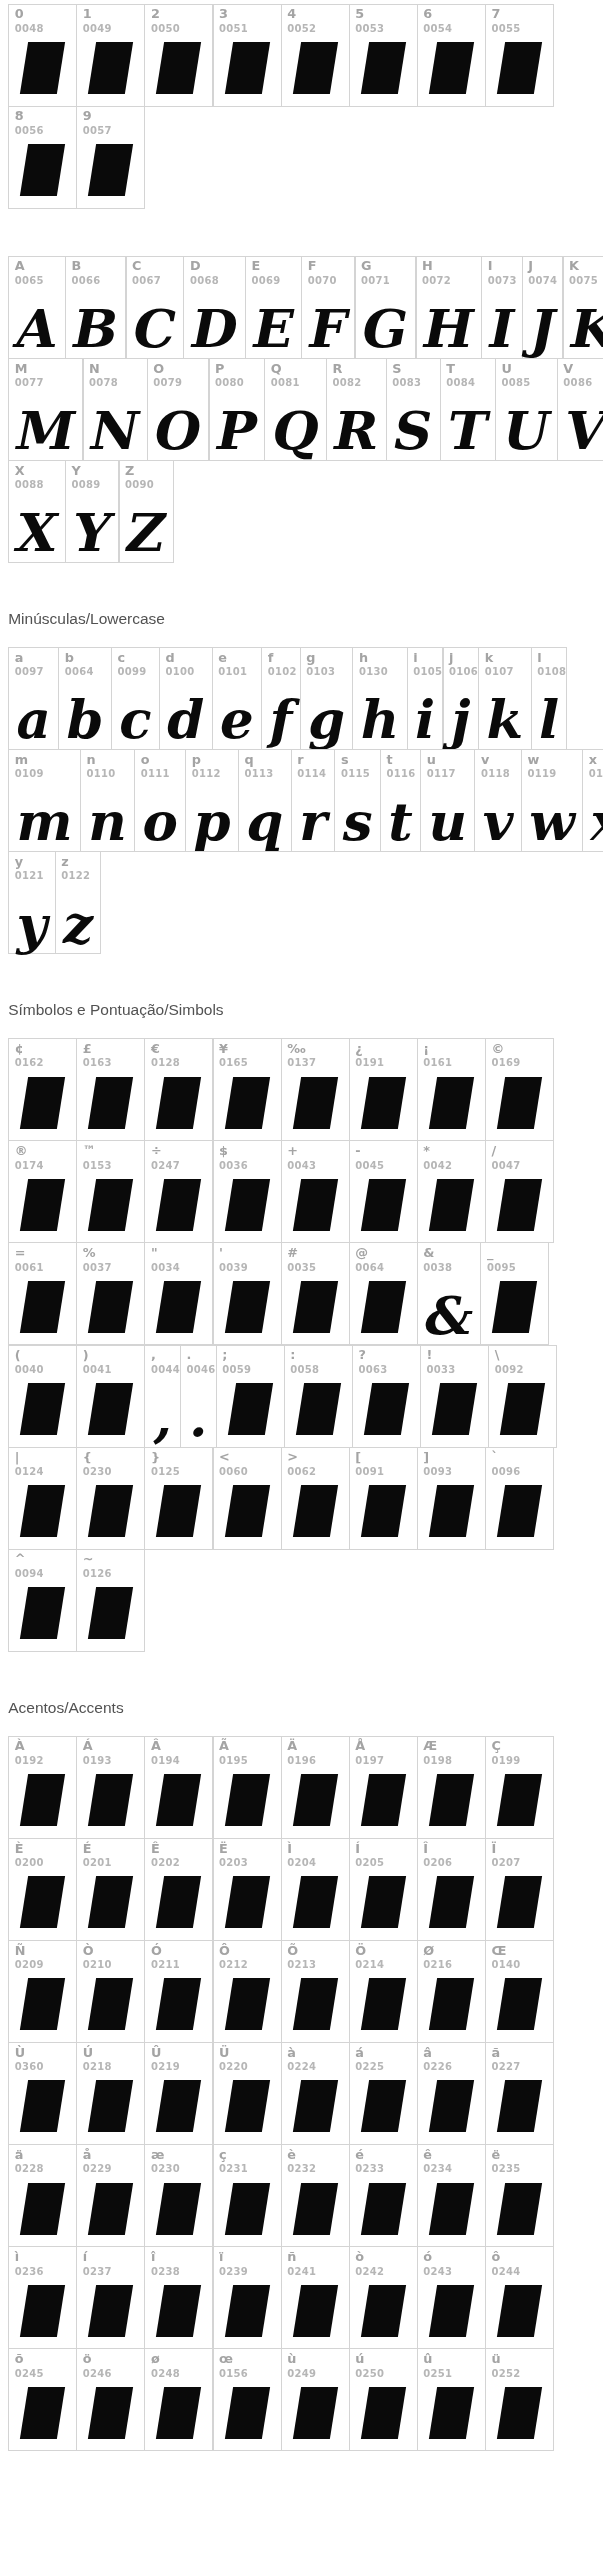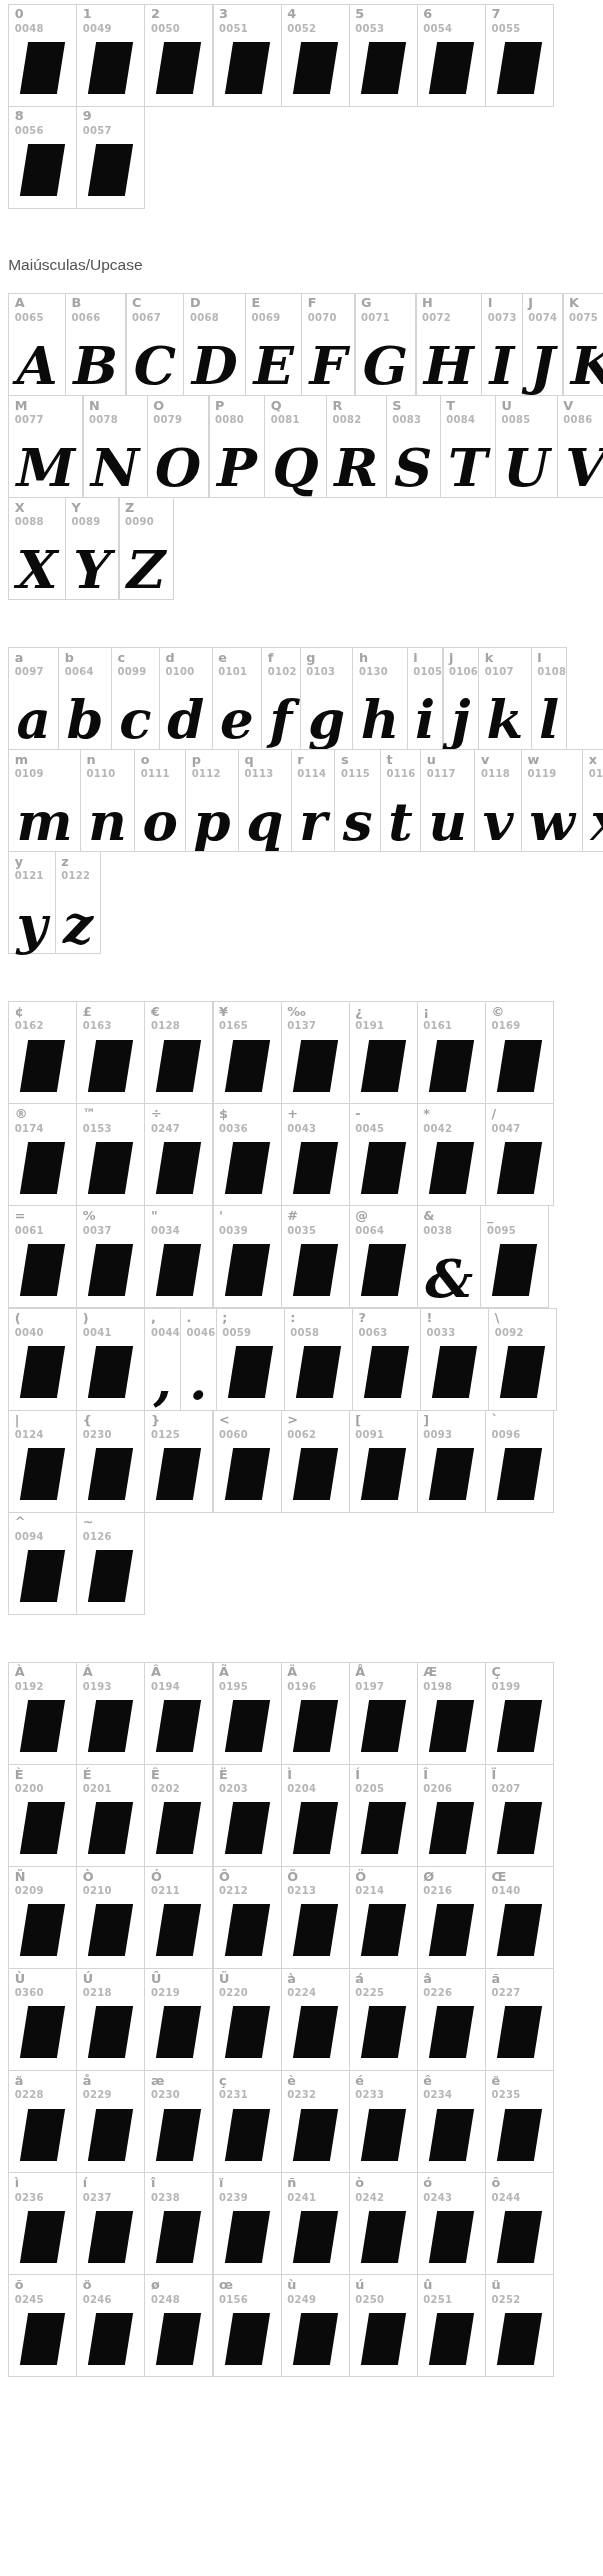--- a/index.html
+++ b/index.html
@@ -155,21 +155,20 @@
         <div class="cell">
           <div class="cell-char">9</div>
           <div class="cell-code">0057</div>
           <div class="glyph-area">
             <div class="glyph-box" style="background: rgb(10, 10, 10);"></div>
           </div>
         </div>
       </div>
     </div>
     <div class="section">
-      <div class="section-title">Maiúsculas/Upcase</div>
       <div class="grid-row">
         <div class="cell fit">
           <div class="cell-char">A</div>
           <div class="cell-code">0065</div>
           <div class="glyph-area">
             <div class="glyph-char" style="color: rgb(10, 10, 10);">A</div>
           </div>
         </div>
         <div class="cell fit">
           <div class="cell-char">B</div>
@@ -332,20 +331,21 @@
         <div class="cell fit">
           <div class="cell-char">Z</div>
           <div class="cell-code">0090</div>
           <div class="glyph-area">
             <div class="glyph-char" style="color: rgb(10, 10, 10);">Z</div>
           </div>
         </div>
       </div>
     </div>
     <div class="section">
+      <div class="section-title">Minúsculas/Lowercase</div>
       <div class="grid-row">
         <div class="cell fit">
           <div class="cell-char">a</div>
           <div class="cell-code">0097</div>
           <div class="glyph-area">
             <div class="glyph-char" style="color: rgb(10, 10, 10);">a</div>
           </div>
         </div>
         <div class="cell fit">
           <div class="cell-char">b</div>
@@ -522,20 +522,21 @@
         <div class="cell fit">
           <div class="cell-char">z</div>
           <div class="cell-code">0122</div>
           <div class="glyph-area">
             <div class="glyph-char" style="color: rgb(10, 10, 10);">z</div>
           </div>
         </div>
       </div>
     </div>
     <div class="section">
+      <div class="section-title">Símbolos e Pontuação/Simbols</div>
       <div class="grid-row">
         <div class="cell">
           <div class="cell-char">¢</div>
           <div class="cell-code">0162</div>
           <div class="glyph-area">
             <div class="glyph-box" style="background: rgb(10, 10, 10);"></div>
           </div>
         </div>
         <div class="cell">
           <div class="cell-char">£</div>
@@ -837,20 +838,21 @@
         <div class="cell">
           <div class="cell-char">~</div>
           <div class="cell-code">0126</div>
           <div class="glyph-area">
             <div class="glyph-box" style="background: rgb(10, 10, 10);"></div>
           </div>
         </div>
       </div>
     </div>
     <div class="section">
+      <div class="section-title">Acentos/Accents</div>
       <div class="grid-row">
         <div class="cell">
           <div class="cell-char">À</div>
           <div class="cell-code">0192</div>
           <div class="glyph-area">
             <div class="glyph-box" style="background: rgb(10, 10, 10);"></div>
           </div>
         </div>
         <div class="cell">
           <div class="cell-char">Á</div>

